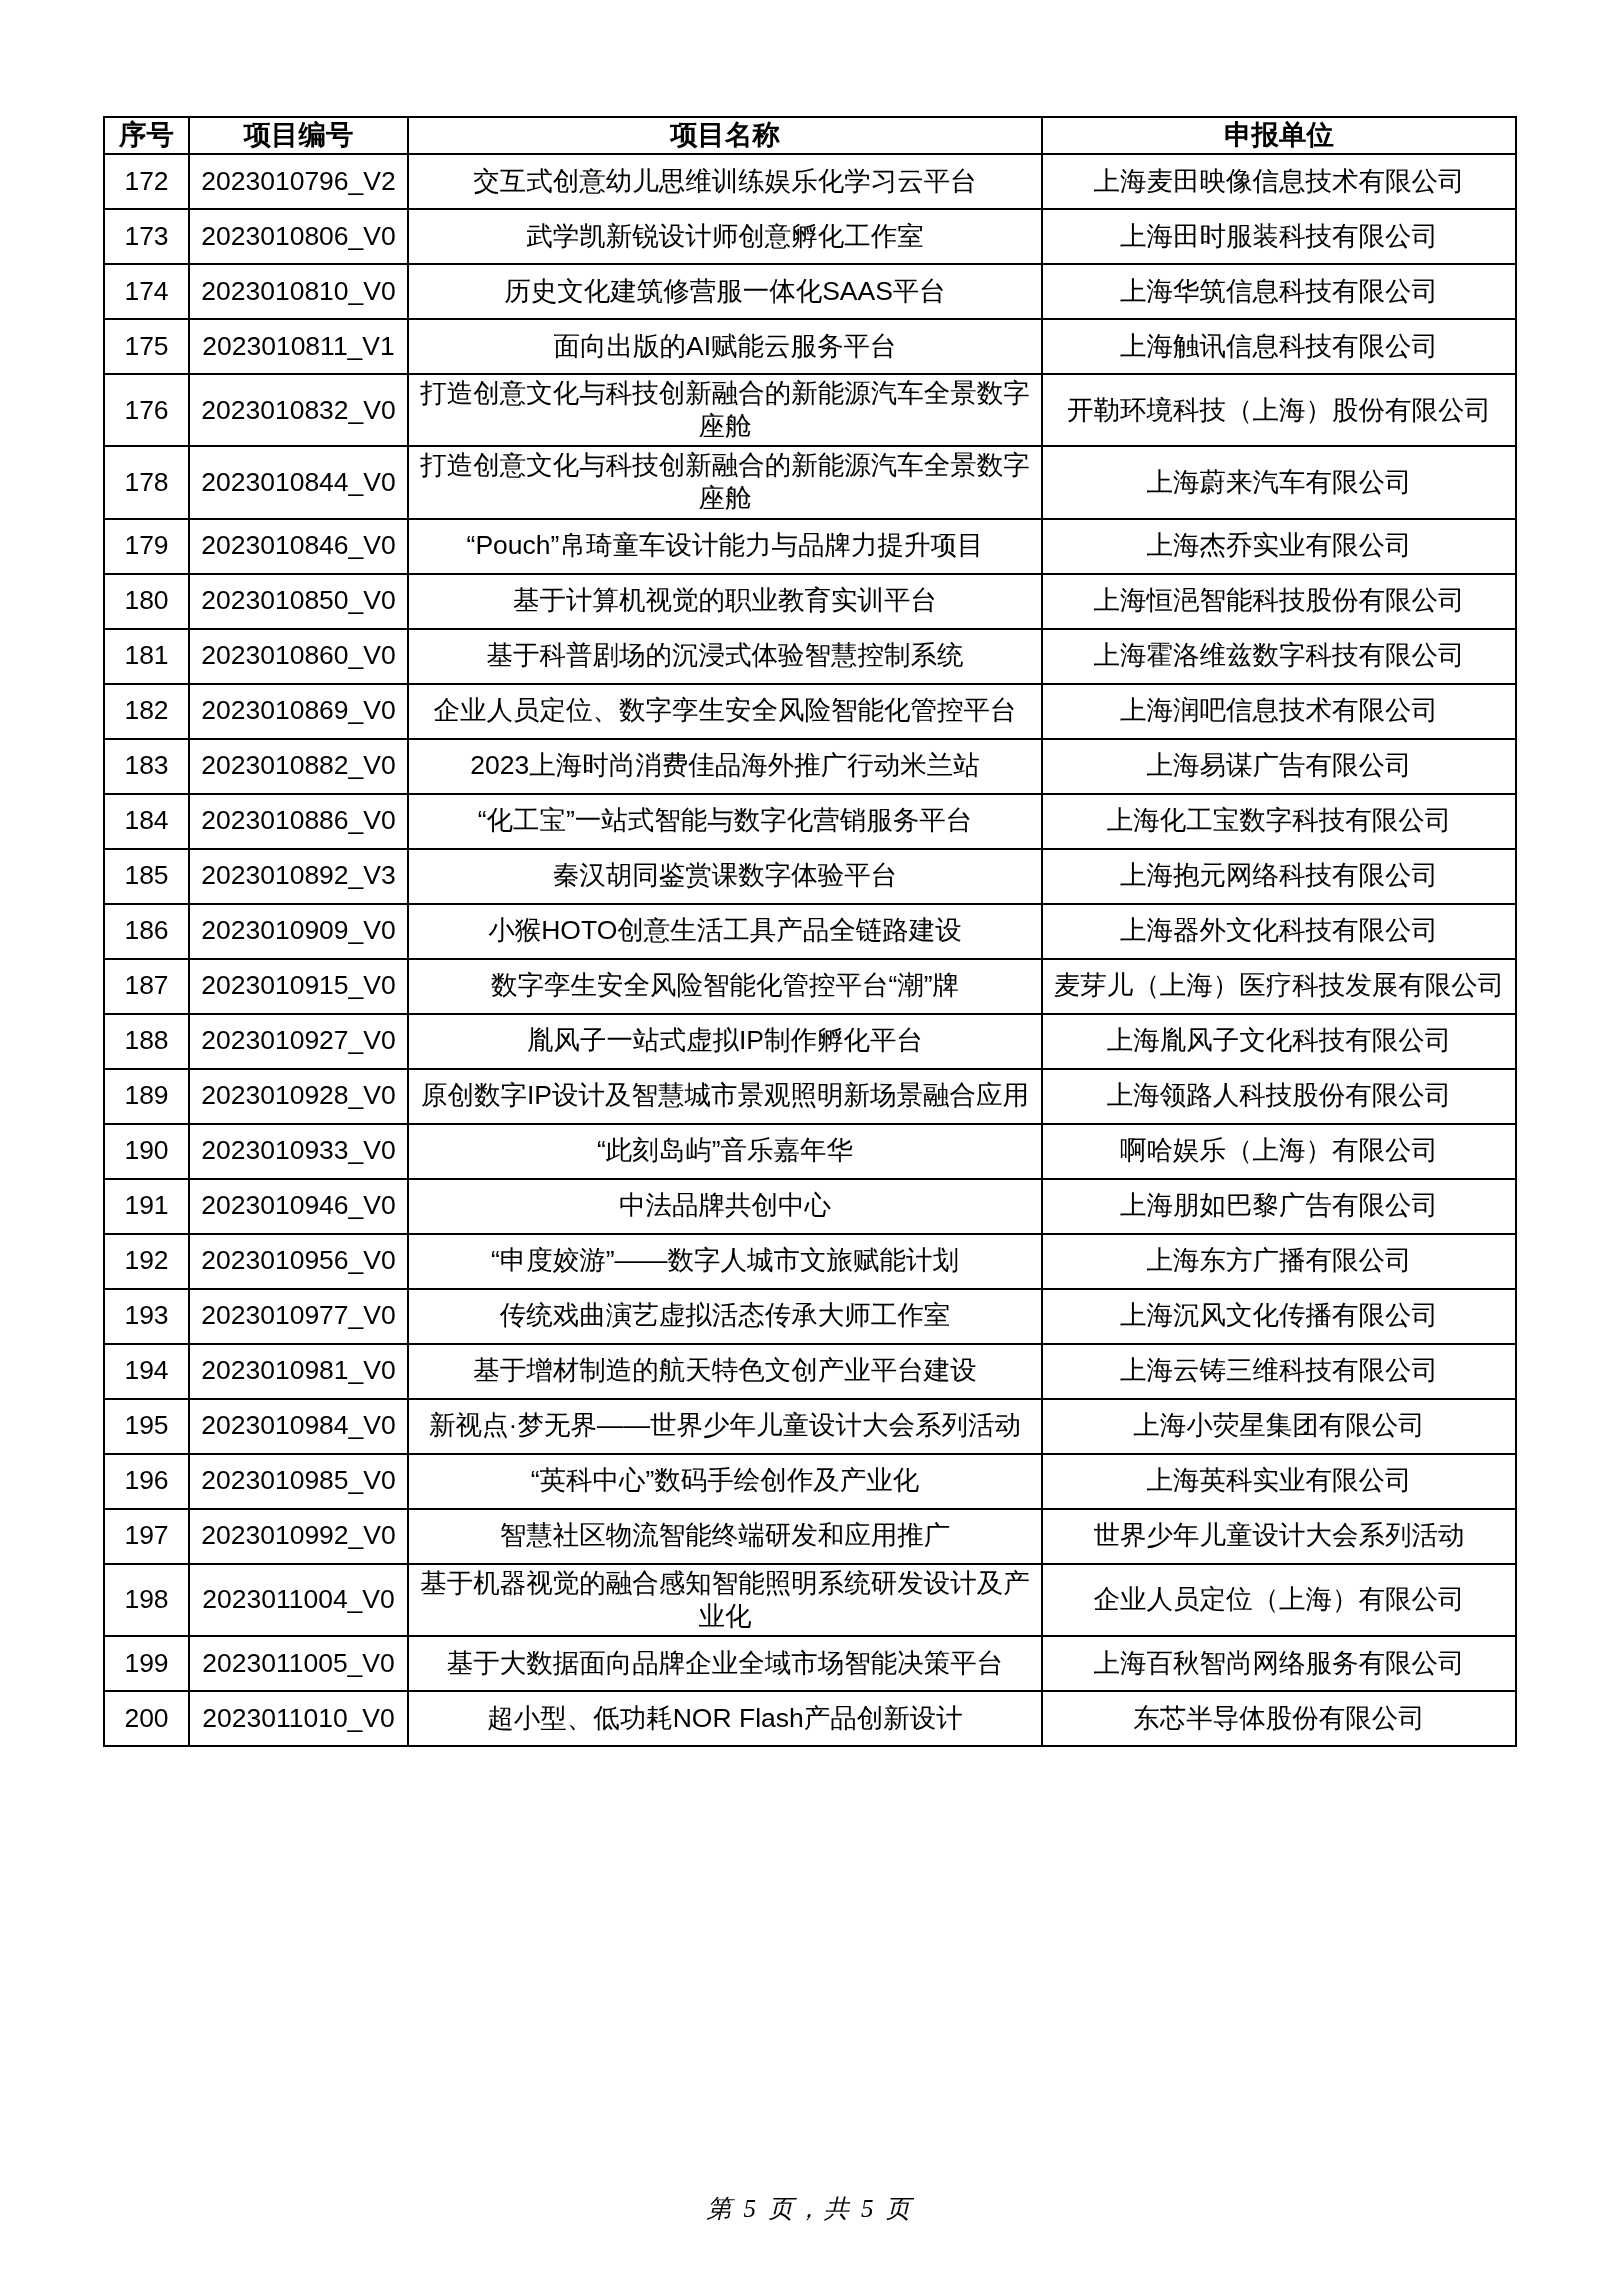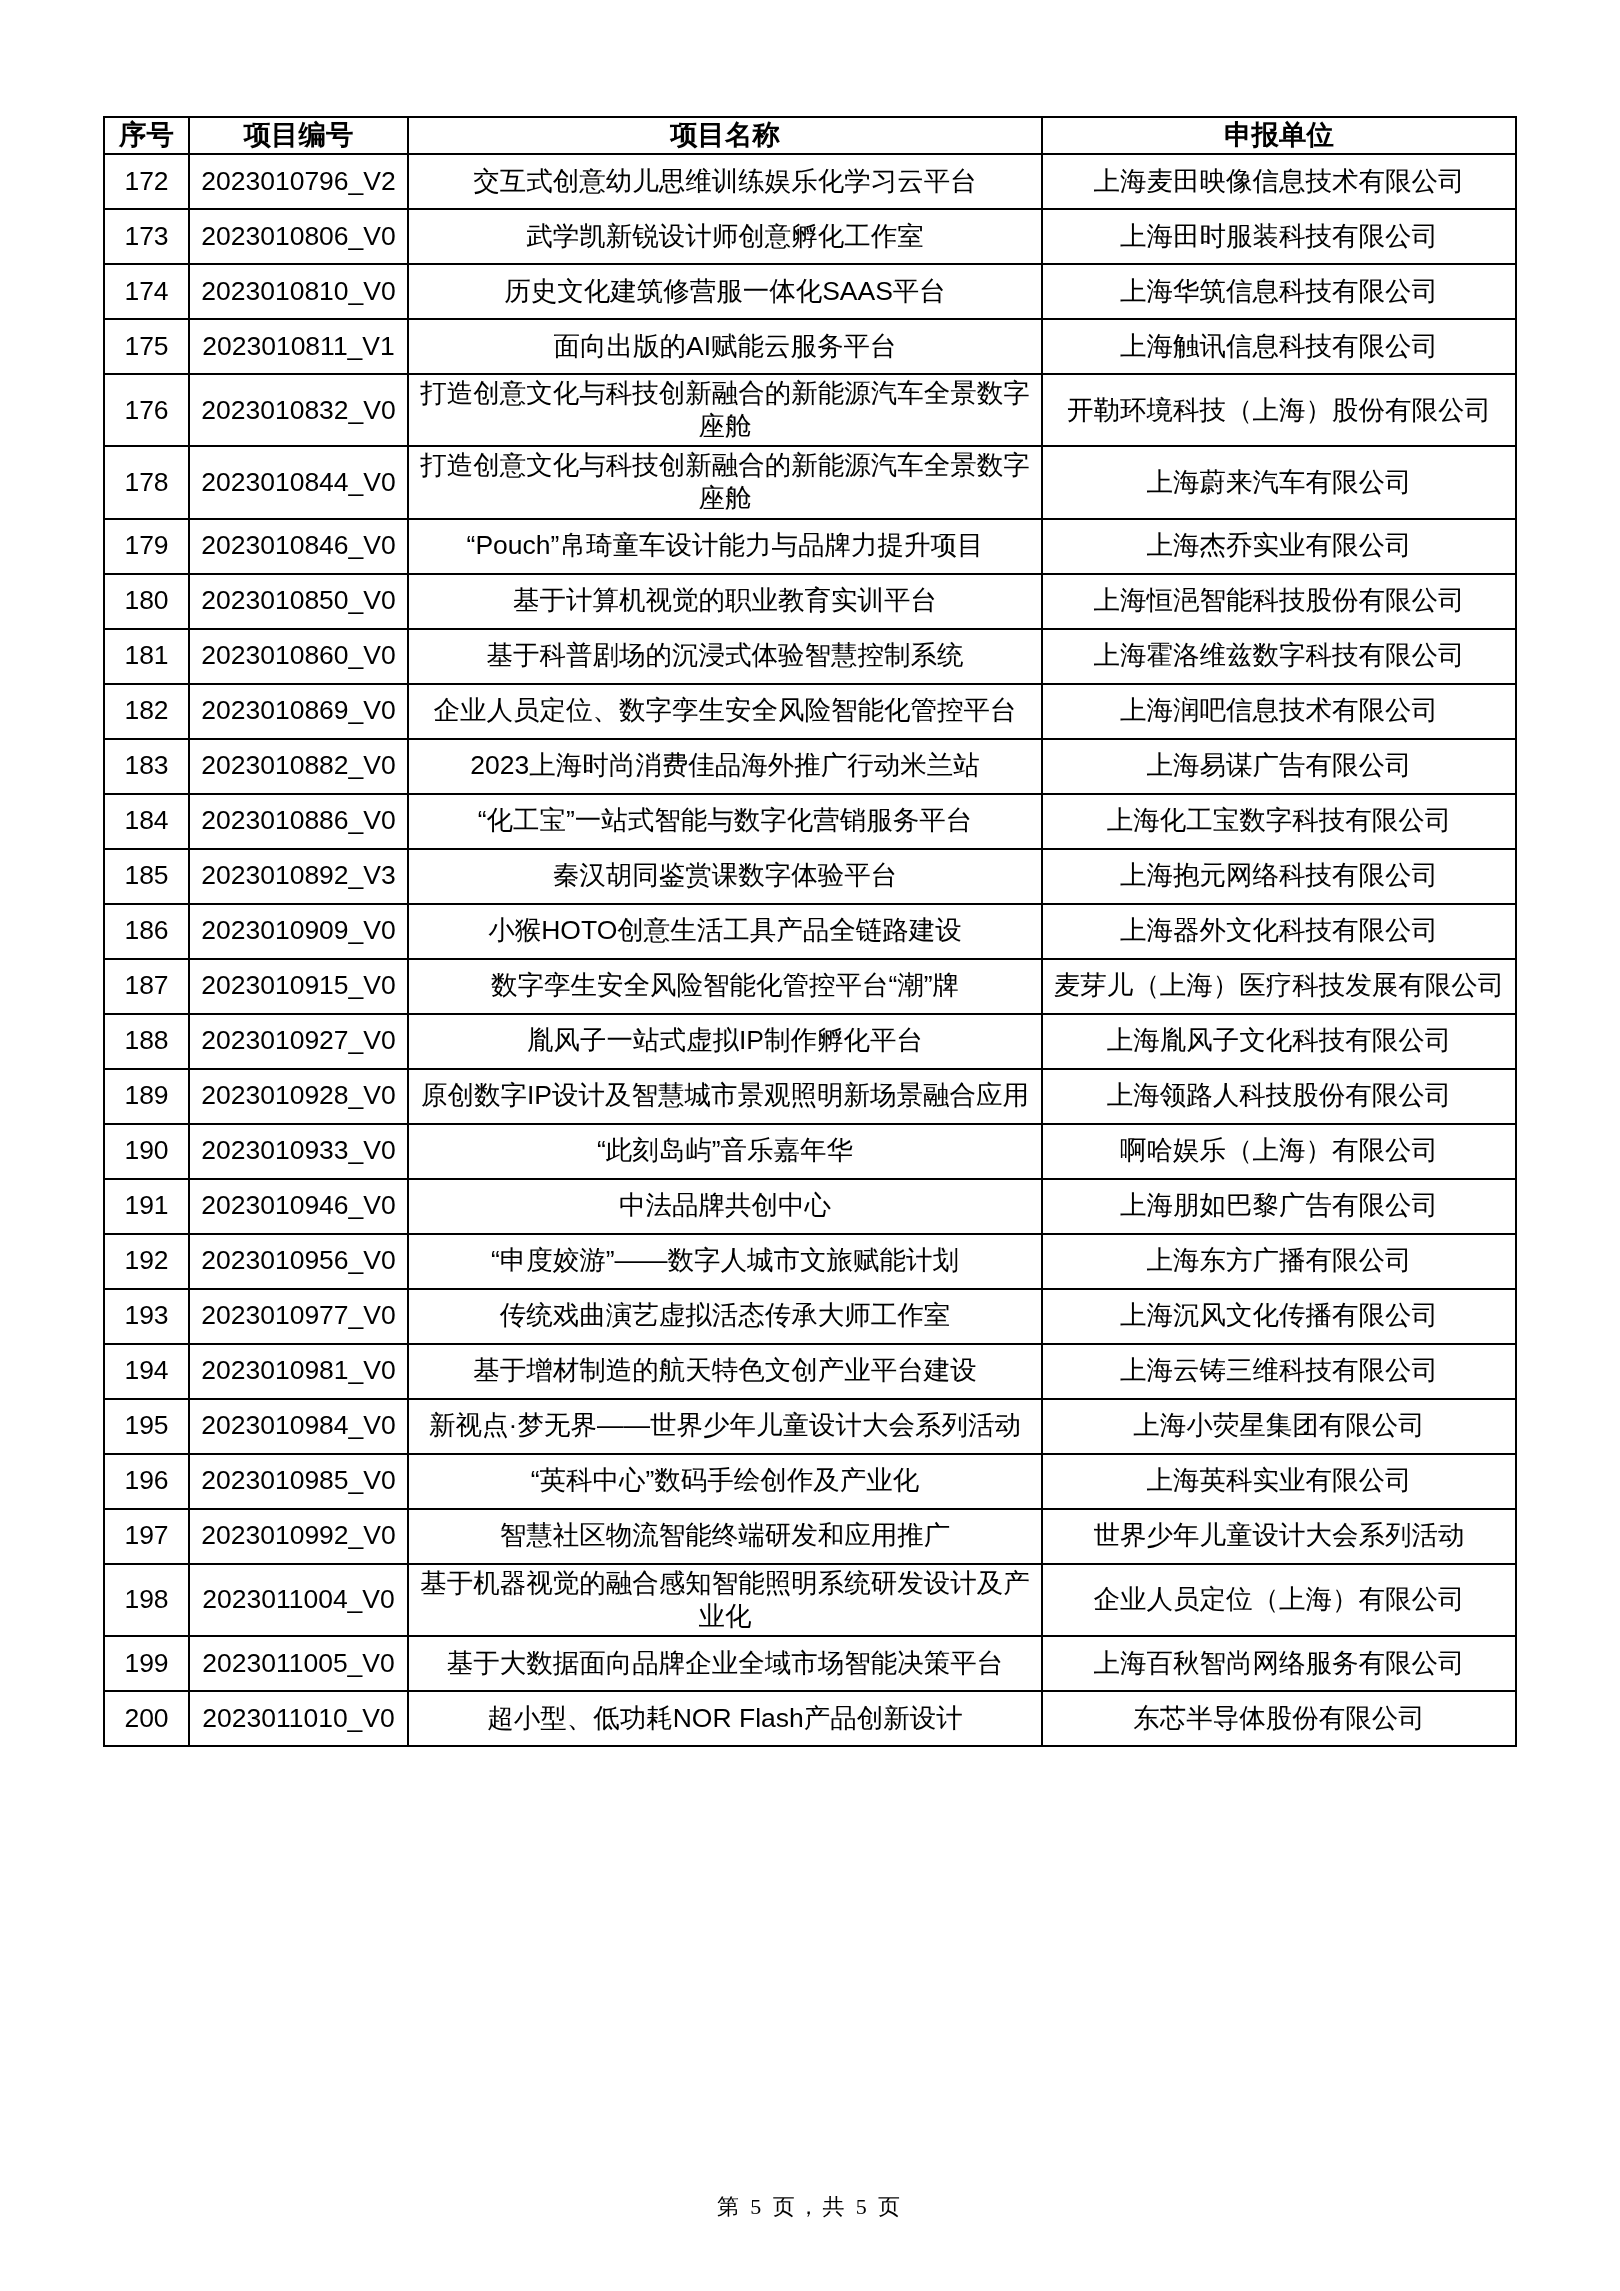--- a/index.html
+++ b/index.html
@@ -47,22 +47,23 @@
   col.c-code { width: 219px; }
   col.c-name { width: 634px; }
   col.c-org  { width: 474px; }
   .page-footer {
     position: absolute;
     top: 2192px;
     left: 0;
     width: 100%;
     text-align: center;
     font-family: "Liberation Serif", serif;
-    font-size: 22px;
+    font-size: 25px;
     letter-spacing: 2.9px;
+    font-style: italic;
   }
 </style>
 </head>
 <body>
 
 <table class="doc-table">
   <colgroup>
     <col class="c-no">
     <col class="c-code">
     <col class="c-name">

